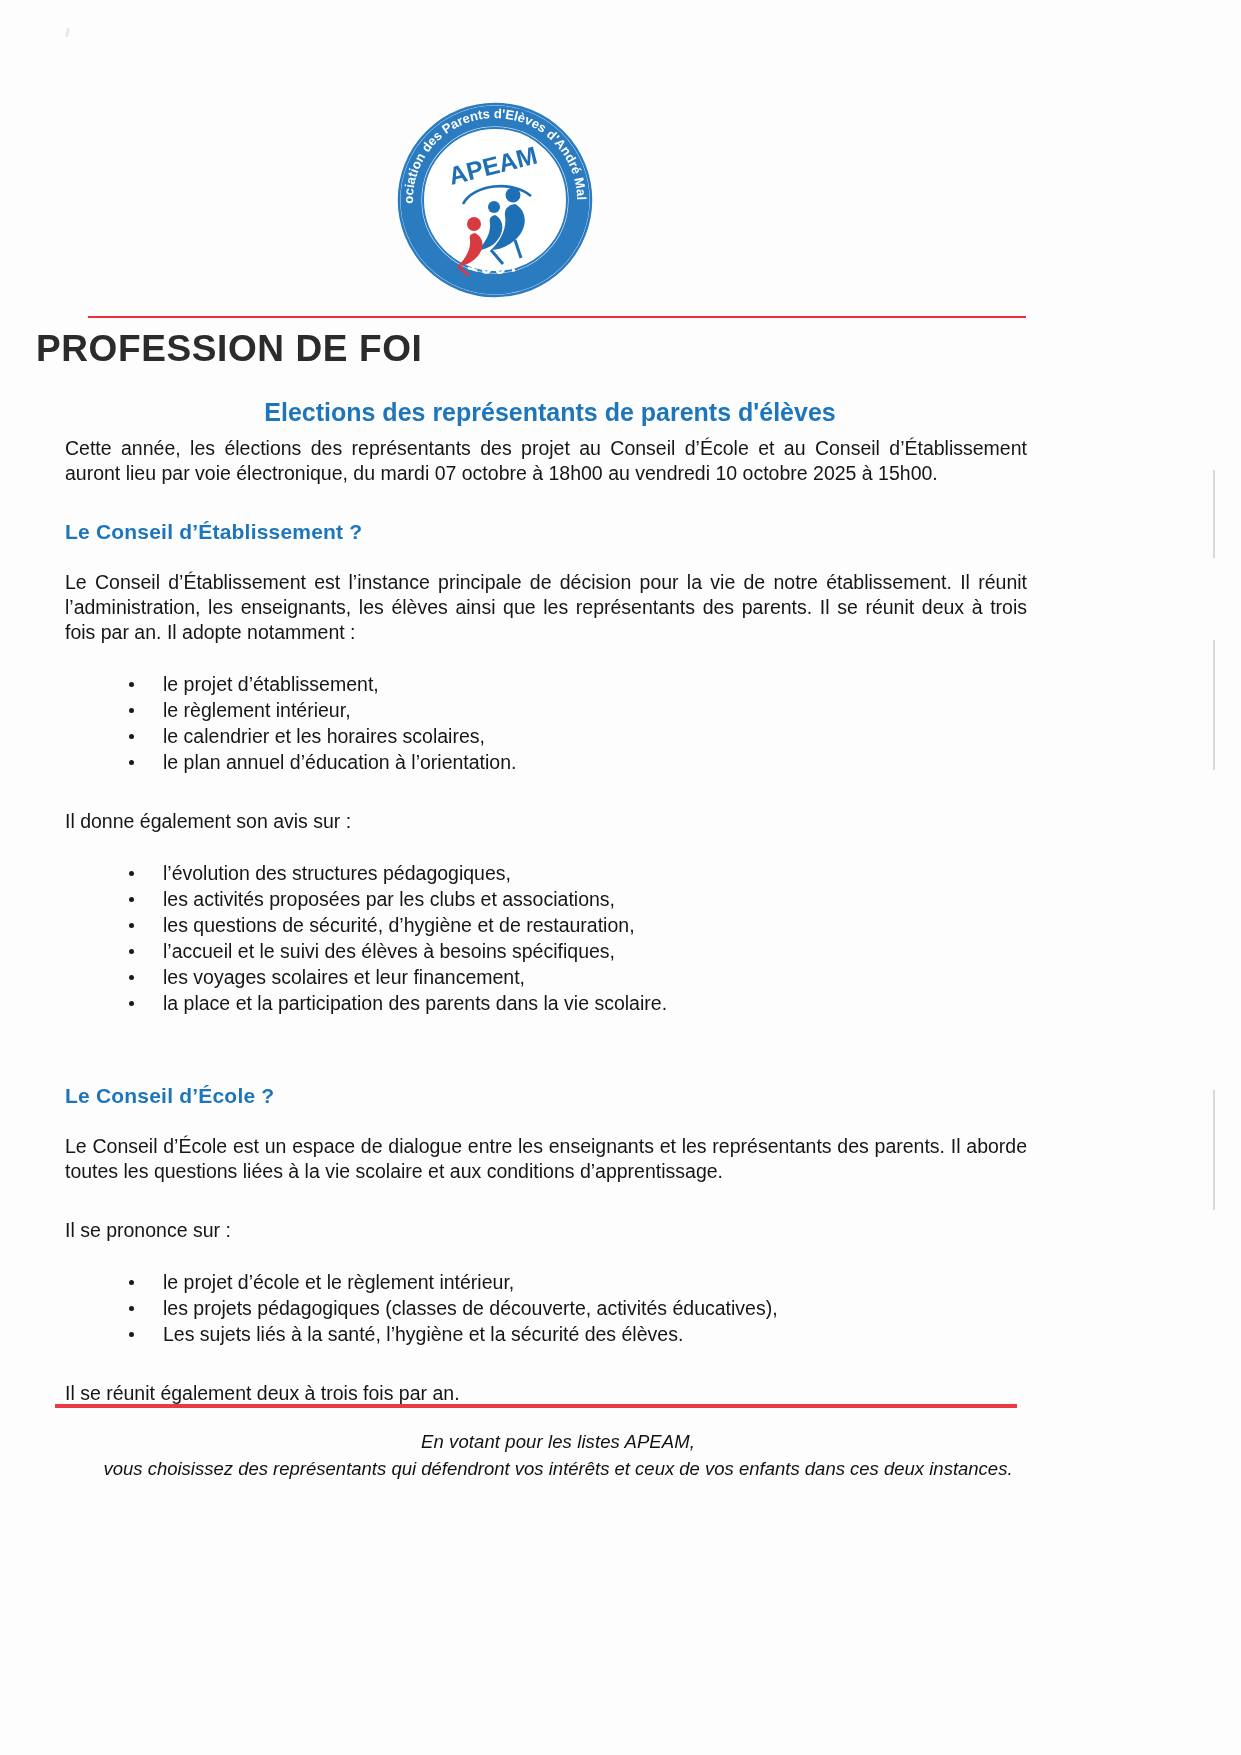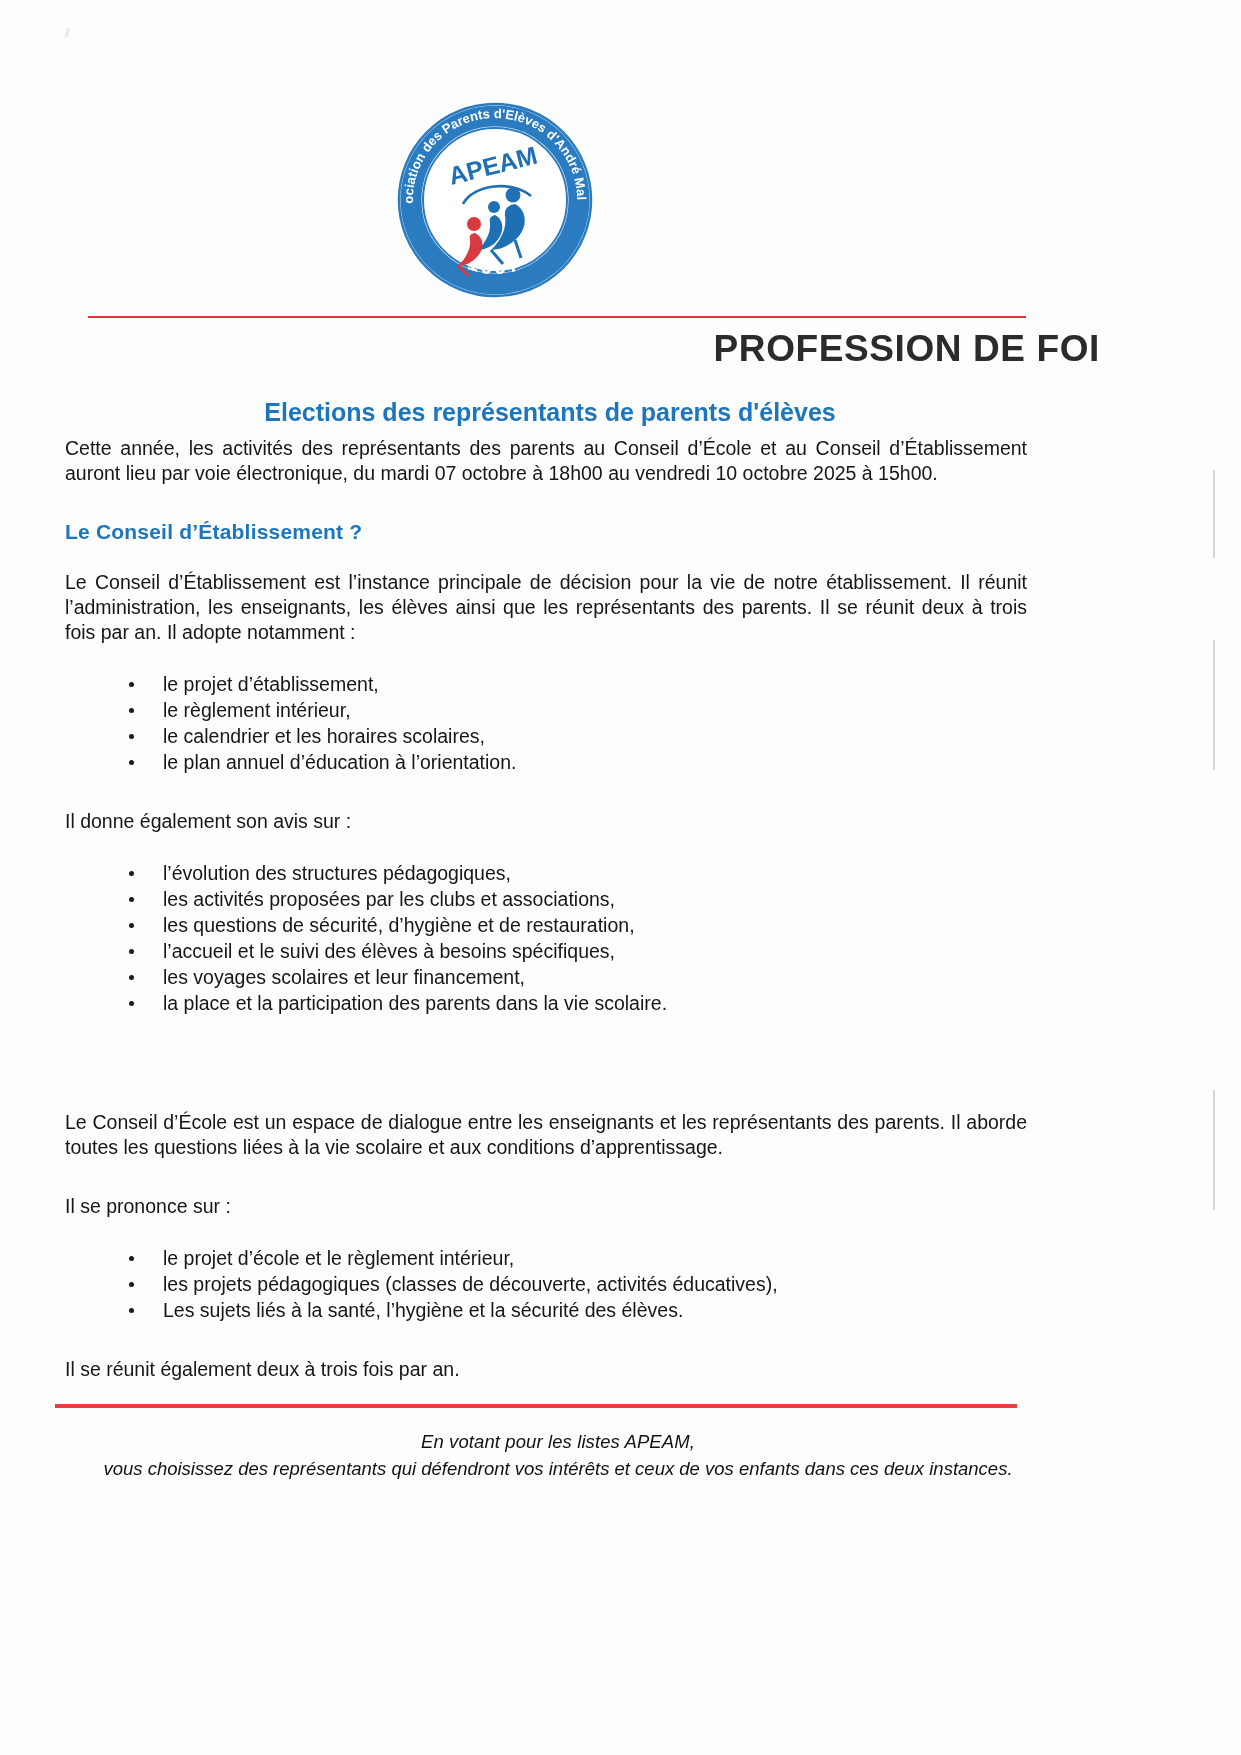--- a/index.html
+++ b/index.html
@@ -61,25 +61,26 @@
     height: 4px;
     background: #ea3b42;
   }
 
   
   .doc-title {
     position: absolute;
     left: 0;
     top: 328px;
     width: 1100px;
-    text-align: right;
+    text-align: left;
     font-size: 37px;
     font-weight: bold;
     letter-spacing: 0.6px;
     color: #2b2b2b;
+    padding-left: 36px;
   }
   .doc-subtitle {
     position: absolute;
     left: 0;
     top: 386px;
     width: 1100px;
     text-align: center;
     font-size: 25px;
     font-weight: bold;
     color: #1d76bb;
@@ -205,21 +206,21 @@
     </svg>
   </div>
 
   <div class="rule-top"></div>
 
   <div class="doc-title">PROFESSION DE FOI</div>
   <div class="doc-subtitle">Elections des représentants de parents d'élèves</div>
 
   <div class="body-area">
 
-    <p class="para"><span>Cette année, les activités des représentants des parents au </span><b>Conseil d’École</b><span> et au </span><b>Conseil d’Établissement</b><span> auront lieu </span><b>par voie électronique</b><span>, du </span><b>mardi 07 octobre à 18h00</b><span> au </span><b>vendredi 10 octobre 2025 à 15h00</b><span>.</span></p>
+    <p class="para"><span>Cette année, les élections des représentants des projet au </span><b>Conseil d’École</b><span> et au </span><b>Conseil d’Établissement</b><span> auront lieu </span><b>par voie électronique</b><span>, du </span><b>mardi 07 octobre à 18h00</b><span> au </span><b>vendredi 10 octobre 2025 à 15h00</b><span>.</span></p>
 
     <div class="spacer-lg"></div>
 
     <h2 class="section-head">Le Conseil d’Établissement ?</h2>
 
     <div class="spacer-md"></div>
 
     <p class="para"><span>Le Conseil d’Établissement est </span><b>l’instance principale de décision</b><span> pour la vie de notre établissement. Il réunit l’administration, les enseignants, les élèves ainsi que les représentants des parents. Il se réunit deux à trois fois par an. Il adopte notamment :</span></p>
 
     <div class="spacer-md"></div>
@@ -244,20 +245,21 @@
       <li><span>l’accueil et le suivi des </span><b>élèves à besoins spécifiques</b><span>,</span></li>
       <li><span>les </span><b>voyages scolaires</b><span> et leur financement,</span></li>
       <li><span>la place et la participation des </span><b>parents dans la vie scolaire</b><span>.</span></li>
     </ul>
 
     <div class="spacer-lg"></div>
 
 
     <div class="spacer-lg"></div>
 
+    <h2 class="section-head">Le Conseil d’École ?</h2>
 
     <div class="spacer-md"></div>
 
     <p class="para"><span>Le Conseil d’École est un </span><b>espace de dialogue</b><span> entre les enseignants et les représentants des parents. Il aborde toutes les questions liées à la </span><b>vie scolaire</b><span> et aux </span><b>conditions d’apprentissage</b><span>.</span></p>
 
     <div class="spacer-lg"></div>
 
     <p class="para nojust">Il se prononce sur :</p>
 
     <div class="spacer-md"></div>

